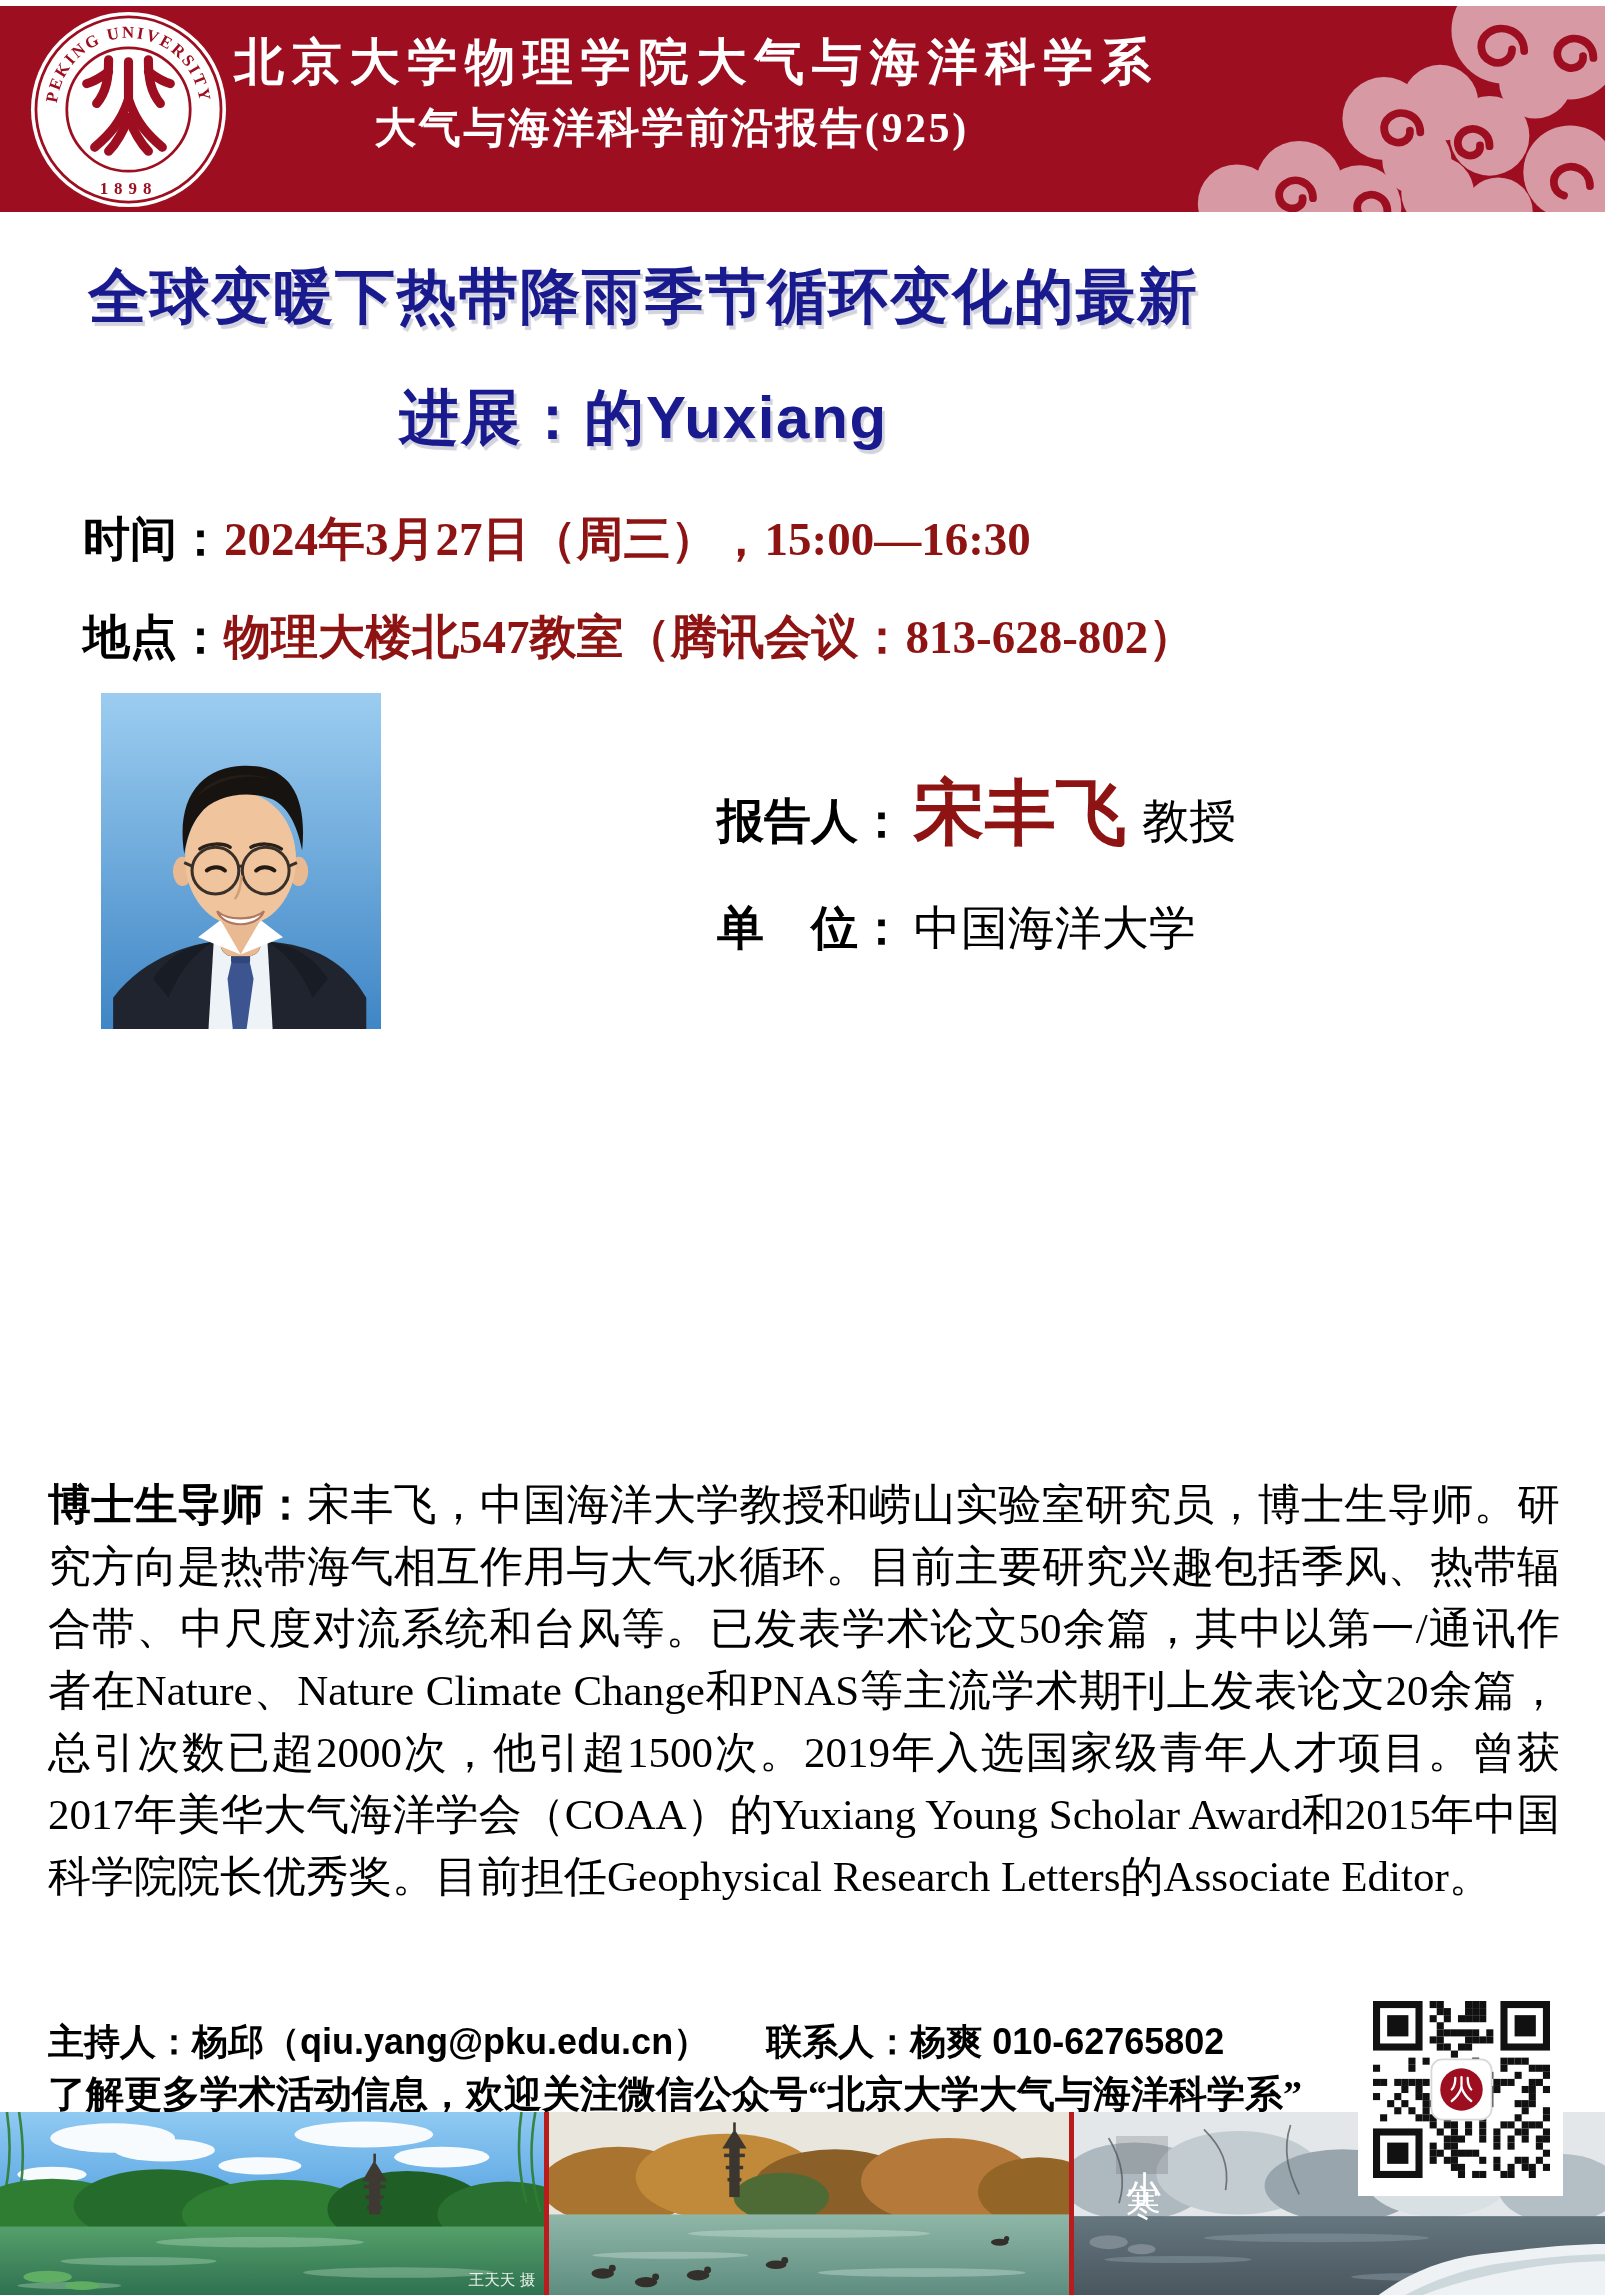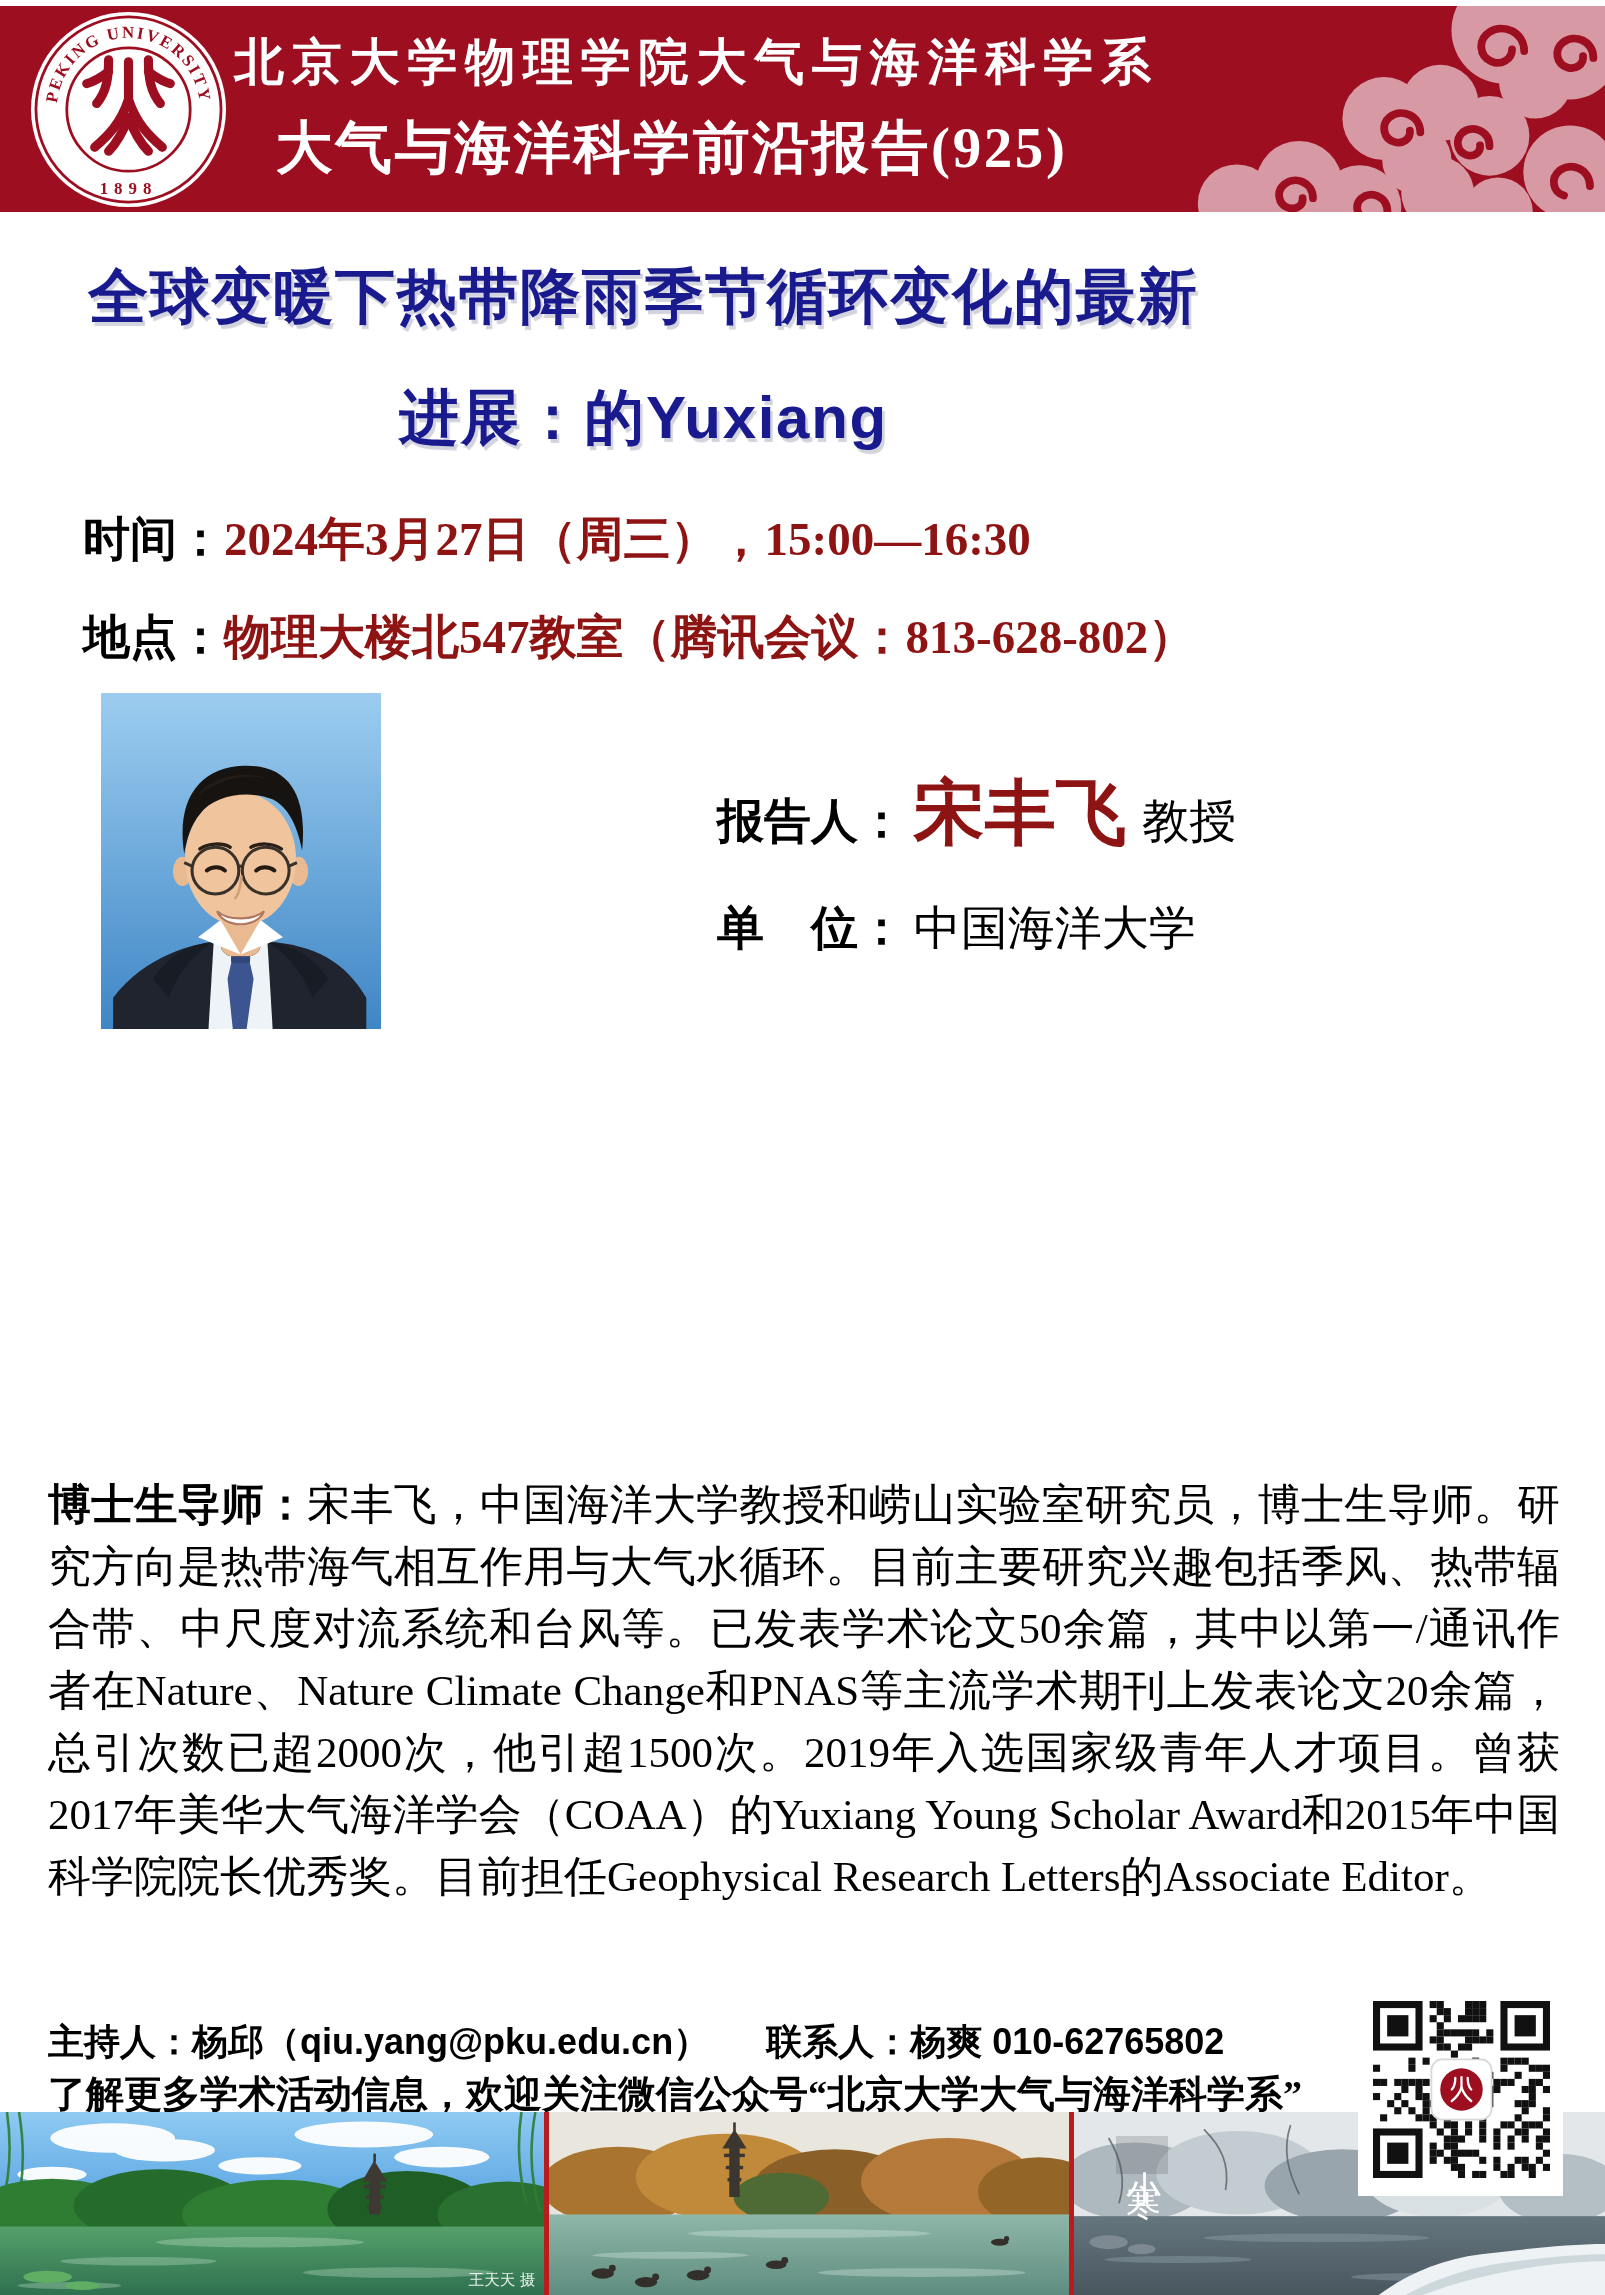--- a/index.html
+++ b/index.html
@@ -4,21 +4,21 @@
 <style>
   * { margin:0; padding:0; box-sizing:border-box; }
   body { background:#ffffff; font-family:"Liberation Sans", sans-serif; }
   .poster { position:relative; width:1605px; height:2295px; background:#ffffff; overflow:hidden; }
 
   
   .banner { position:absolute; left:0; top:6px; width:1605px; height:206px; background:#9d0f20; overflow:hidden; }
   .banner-logo { position:absolute; left:29px; top:3.5px; width:199px; height:199px; }
   .banner-text { position:absolute; left:234px; top:0; width:875px; height:206px; text-align:center; color:#ffffff; font-family:"Liberation Serif", serif; font-weight:bold; }
   .banner-line1 { margin-top:22.5px; font-size:50px; letter-spacing:7.8px; white-space:nowrap; }
-  .banner-line2 { margin-top:14px; font-size:57px; letter-spacing:2.6px; white-space:nowrap; }
+  .banner-line2 { margin-top:4px; font-size:42px; letter-spacing:2.6px; white-space:nowrap; }
   .banner-clouds { position:absolute; right:0; top:0; width:507px; height:206px; }
 
   
   .title { position:absolute; left:0; top:236px; width:1287px; text-align:center; color:#1a1a8f; font-weight:bold; font-size:60px; line-height:121px; letter-spacing:1.7px; text-shadow:2.6px 3.5px 0.9px rgba(80,80,120,0.25); font-family:"Liberation Sans", sans-serif; }
 
   
   .info-row { position:absolute; left:68px; white-space:nowrap; }
   .info-row .lab { font-size:47px; font-weight:bold; color:#000000; font-family:"Liberation Sans", sans-serif;margin-left:15px; }
   .info-row .val { font-size:47px; font-weight:bold; color:#8e1414; font-family:"Liberation Serif", serif; }
   .row-time { top:508px; }

